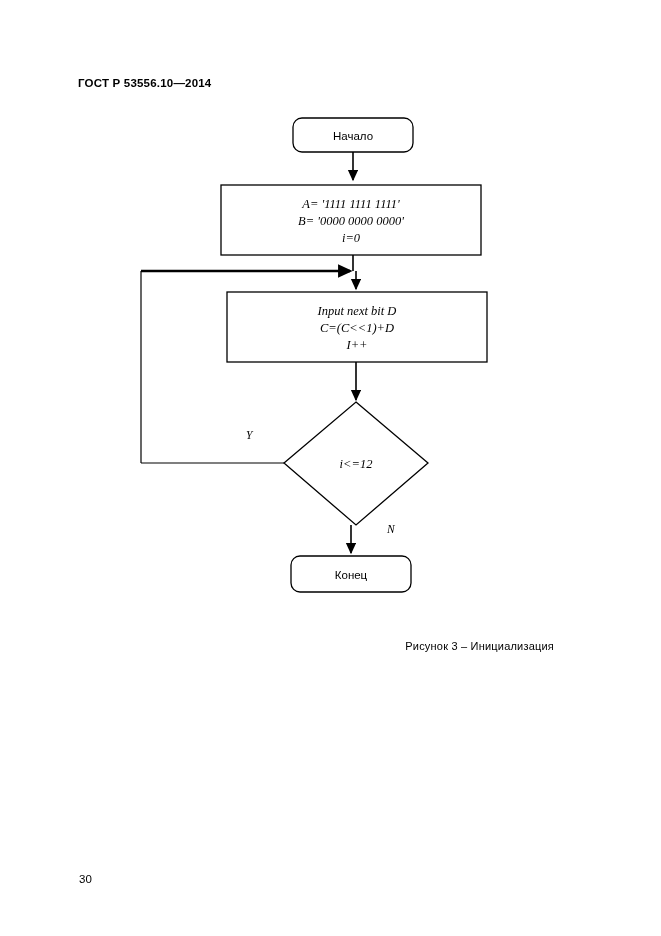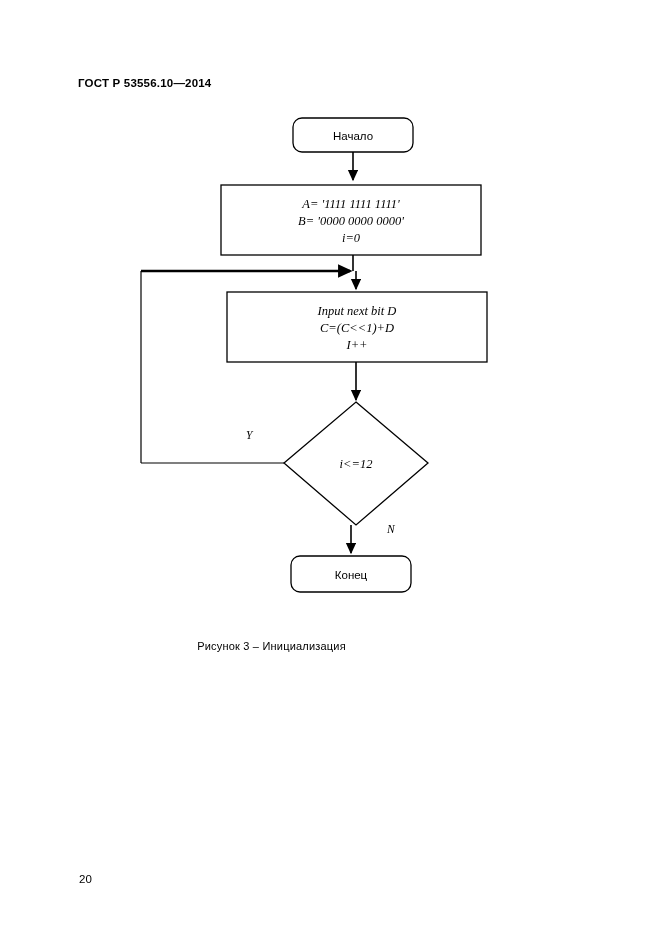--- a/index.html
+++ b/index.html
@@ -36,24 +36,24 @@
   .page-number {
     position: absolute;
     left: 79px;
     top: 858px;
     font-family: "Liberation Sans", sans-serif;
     font-size: 11.5px;
   }
   
   .figure-caption {
     position: absolute;
-    left: 0;
+    left: 11px;
     top: 625px;
     width: 543px;
-    text-align: center;
+    text-align: right;
     font-family: "Liberation Sans", sans-serif;
     font-size: 11px;
     letter-spacing: 0.2px;
   }
   
   .flowchart {
     position: absolute;
     left: 0;
     top: 0;
     width: 661px;
@@ -166,15 +166,15 @@
 
     <g>
       <rect class="shape" x="291" y="541" width="120" height="36" rx="9" ry="9"></rect>
       <text class="node-label-sans" x="351" y="564" text-anchor="middle">Конец</text>
     </g>
 
   </svg>
 
   <div class="figure-caption">Рисунок 3 – Инициализация</div>
 
-  <div class="page-number">20</div>
+  <div class="page-number">30</div>
 
 </div>
 
 </body></html>

